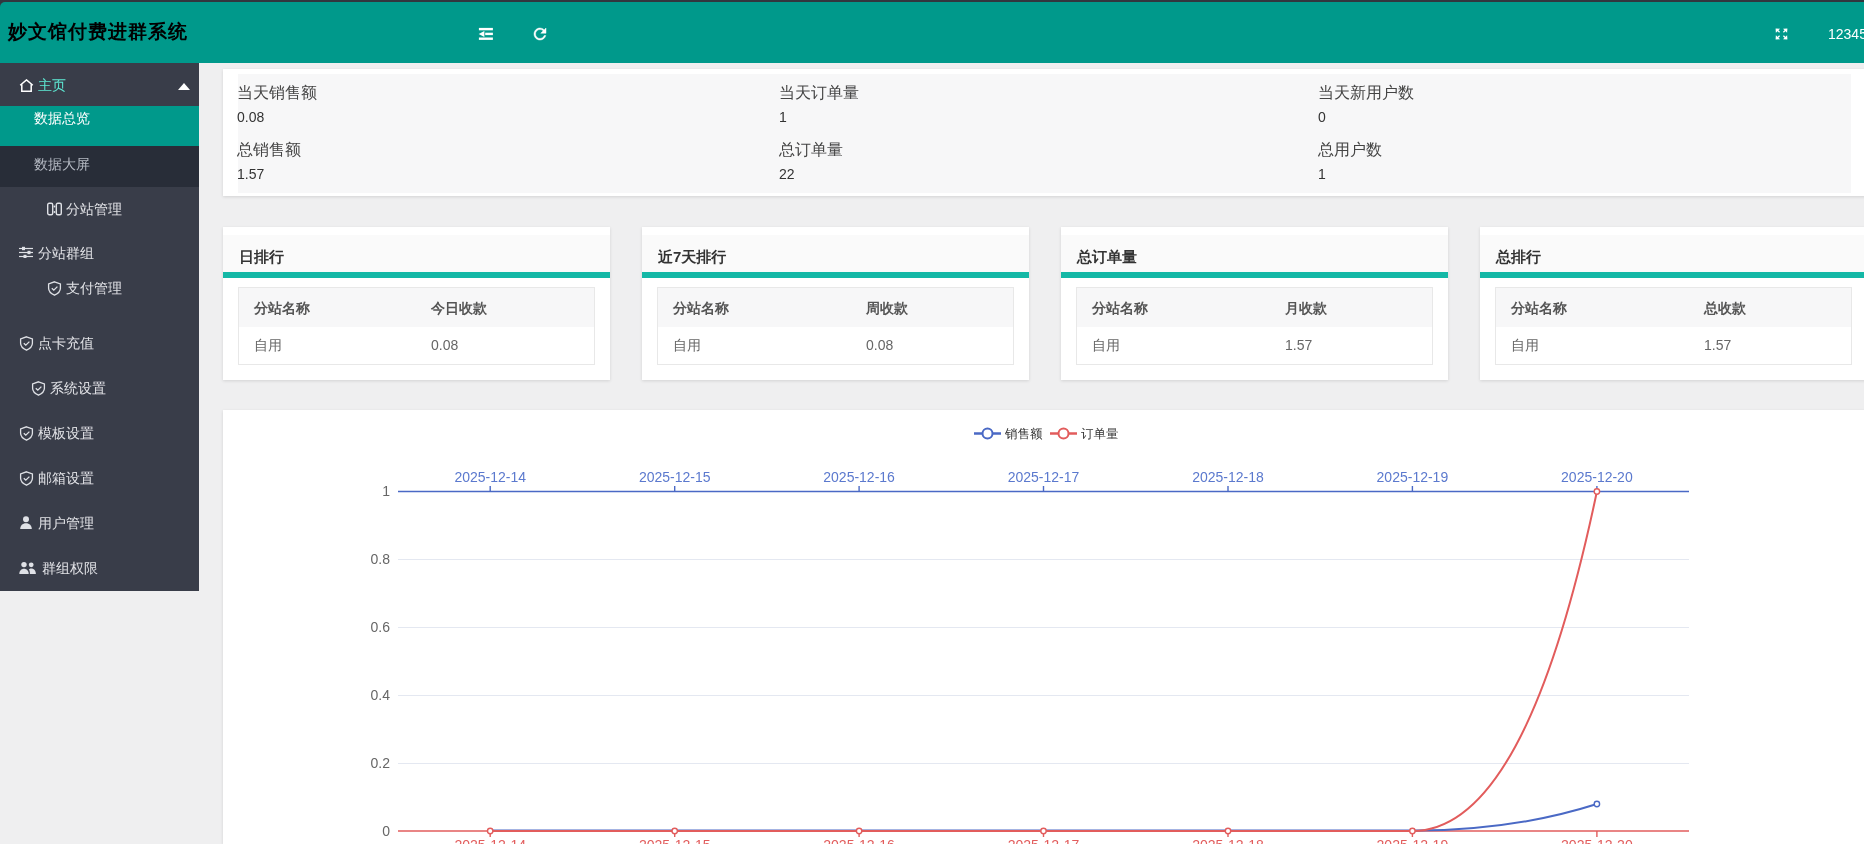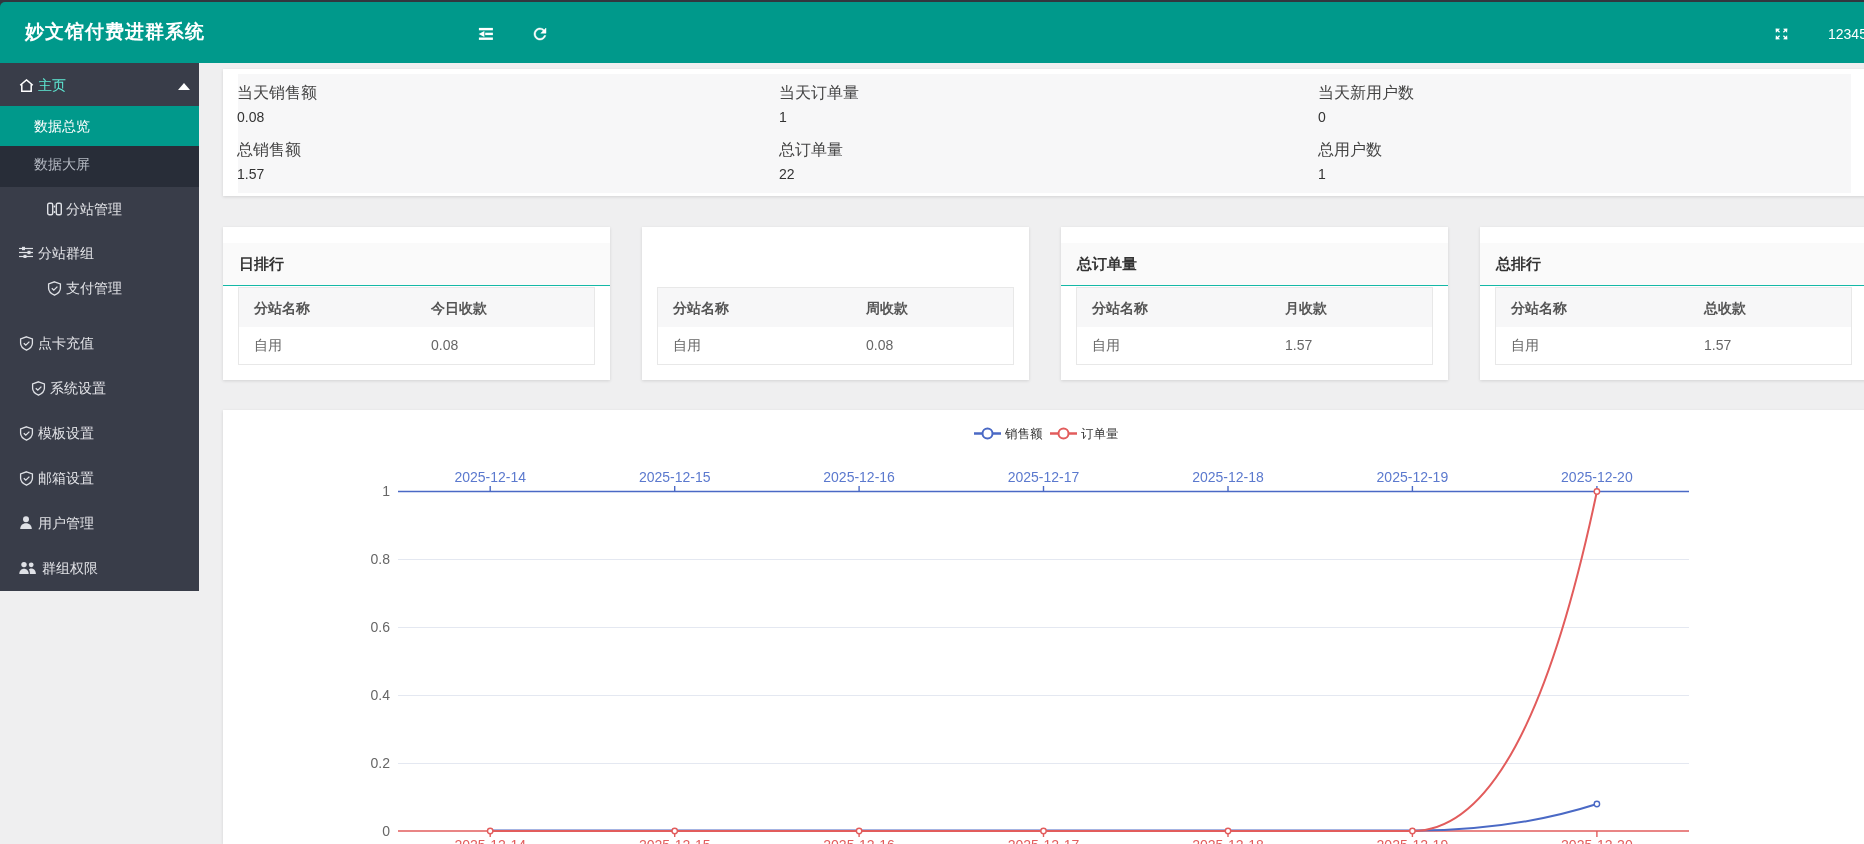--- a/index.html
+++ b/index.html
@@ -1,37 +1,37 @@
 <!DOCTYPE html>
 <html><head>
 <meta charset="utf-8">
 <style>
   * { margin:0; padding:0; box-sizing:border-box; }
   html,body { width:1864px; height:844px; overflow:hidden; font-family:"Liberation Sans", sans-serif; background:#efeff0; }
   .abs { position:absolute; }
   
   #topdark { position:absolute; left:0; top:0; width:1864px; height:63px; background:#32363e; }
   #header { position:absolute; left:0; top:2px; width:1864px; height:61px; background:#00998b; border-top-left-radius:5px; }
-  #title { position:absolute; left:25px; top:17px; color:#ffffff; font-size:19px; font-weight:bold; letter-spacing:1px; }
+  #title { position:absolute; left:8px; top:17px; color:#000000; font-size:19px; font-weight:bold; letter-spacing:1px; }
   #search { position:absolute; left:567px; top:12px; width:181px; height:39px; background:#fff; border-radius:6px; }
   #search span { position:absolute; left:12px; top:12px; font-size:14px; color:#9c9fa3; }
   #username { position:absolute; left:1828px; top:24px; color:#fff; font-size:14px; }
   
   #sidebar { position:absolute; left:0; top:63px; width:199px; height:528px; background:#393D49; }
   .navitem { position:absolute; left:0; width:199px; height:45px; color:#e2e3e7; font-size:14px; }
   .navitem .txt { position:absolute; left:38px; top:14px; }
   .navitem svg { position:absolute; left:19px; top:15px; }
   #submenu { position:absolute; left:0; top:43px; width:199px; height:81px; background:#282d38; }
   #sub1 { position:absolute; left:0; top:0; width:199px; height:40px; background:#00998b; color:#fff; font-size:14px; }
   #sub2 { position:absolute; left:0; top:40px; width:199px; height:41px; color:#b5bac3; font-size:14px; }
-  #sub1 span { position:absolute; left:34px; top:12px; } #sub2 span { position:absolute; left:34px; top:10px; }
+  #sub1 span { position:absolute; left:34px; top:4px; } #sub2 span { position:absolute; left:34px; top:10px; }
   
   .card { position:absolute; background:#fff; box-shadow:0 1px 3px rgba(0,0,0,0.12); }
   .rankcard { width:387px; top:227px; height:153px; }
-  .rankhead { position:absolute; left:0; top:16px; width:100%; height:43px; background:#fafafa; border-bottom:1px solid #14b8a6; font-size:15px; font-weight:bold; color:#333; line-height:43px; padding-left:16px;font-family:Liberation Serif, serif; }
+  .rankhead { position:absolute; left:0; top:8px; width:100%; height:43px; background:#fafafa; border-bottom:6px solid #14b8a6; font-size:15px; font-weight:bold; color:#333; line-height:43px; padding-left:16px; }
   .ranktable { position:absolute; left:15px; top:60px; width:357px; height:78px; border:1px solid #e8e8e8; }
   .trh { position:absolute; left:0; top:0; width:100%; height:39px; background:#f7f7f8; }
   .trb { position:absolute; left:0; top:39px; width:100%; height:37px; background:#fff; }
   .ranktable .c1 { position:absolute; left:15px; }
   .ranktable .c2 { position:absolute; left:208px; }
   .c2first { left:192px !important; }
   .trh div { top:12px; font-size:14px; font-weight:bold; color:#555; }
   .trb div { top:10px; font-size:14px; color:#666; }
   
   .stlabel { position:absolute; font-size:16px; color:#444; }
@@ -184,20 +184,21 @@
         <div class="c1">分站名称</div>
         <div class="c2 c2first">今日收款</div>
       </div>
     <div class="trb">
         <div class="c1">自用</div>
         <div class="c2 c2first">0.08</div>
       </div>
   </div>
 </div>
 <div class="card rankcard" style="left:642px;">
+  <div class="rankhead">近7天排行</div>
   <div class="ranktable">
     <div class="trh">
         <div class="c1">分站名称</div>
         <div class="c2">周收款</div>
       </div>
     <div class="trb">
         <div class="c1">自用</div>
         <div class="c2">0.08</div>
       </div>
   </div>

